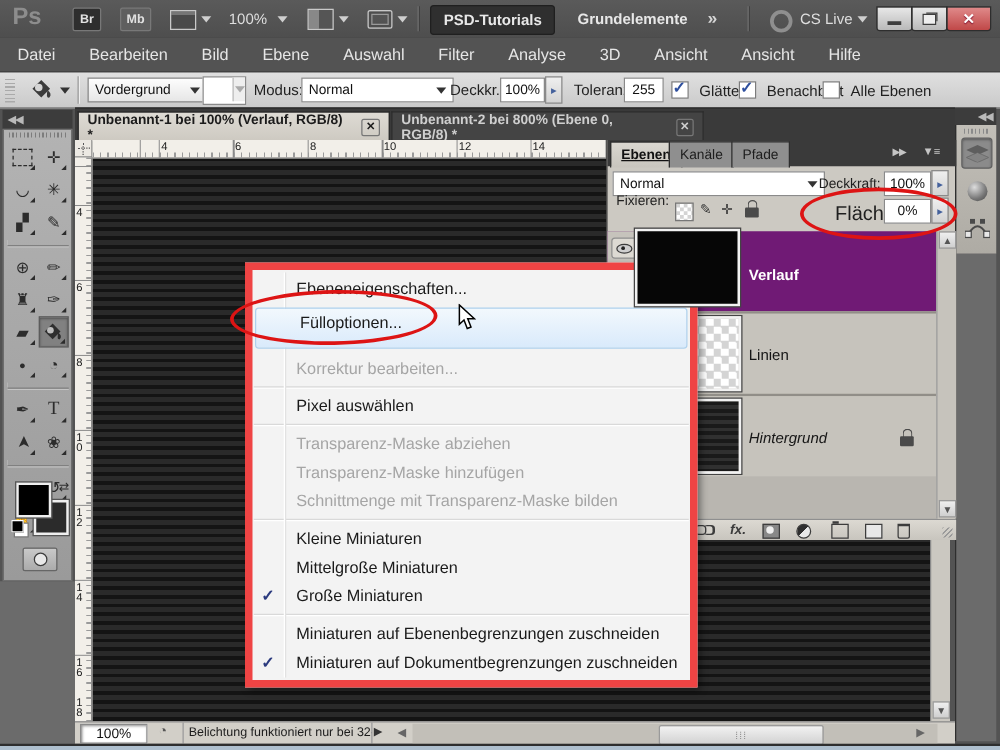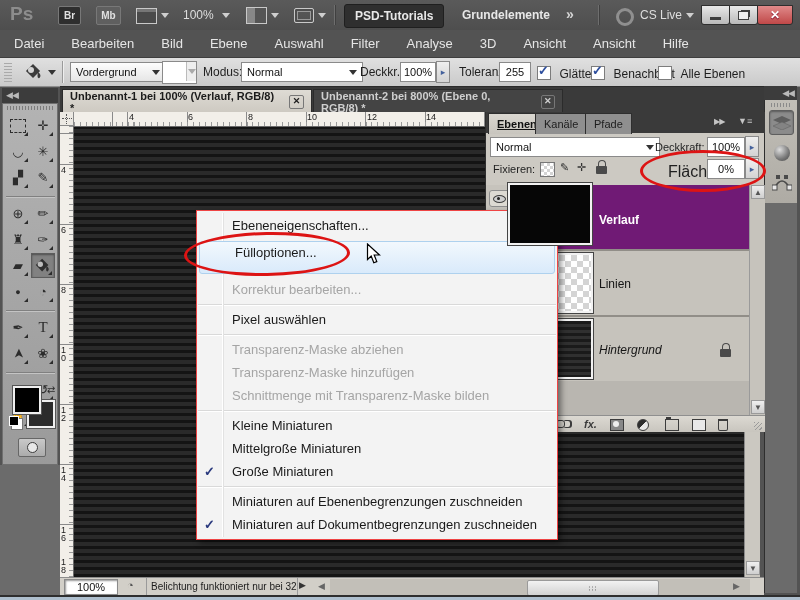--- a/index.html
+++ b/index.html
@@ -81,21 +81,21 @@
   #lfooter{position:absolute;left:0;top:303px;width:279px;height:17px;background:linear-gradient(#dcd9d2,#c8c5be);border-top:1px solid #8f8f8f;box-sizing:border-box;}
   .ficon{position:absolute;top:2px;color:#3c3c3c;font-size:10px;}
   .fsq{width:12px;height:10px;border:1px solid #3c3c3c;position:absolute;top:3px;}
   
   #dockbar-top{left:764px;top:86px;width:33px;height:14px;background:#3c3c3c;color:#b9b9b9;font-size:9px;line-height:14px;text-align:right;padding-right:3px;box-sizing:border-box;letter-spacing:-1px;}
   #dock-light{left:764px;top:100px;width:33px;height:103px;background:linear-gradient(#c2bfb8,#aeaba4);border-left:1px solid #2e2e2e;box-sizing:border-box;}
   #dock-dark{left:764px;top:203px;width:33px;height:390px;background:#6b6b6b;border-left:1px solid #2e2e2e;box-sizing:border-box;}
   .dockbtn{position:absolute;left:4px;width:25px;height:25px;display:flex;align-items:center;justify-content:center;border-radius:3px;}
   .dockbtn.selected{background:#8b8b8b;border:1px solid #5e5e5e;box-shadow:inset 0 1px 2px rgba(0,0,0,.35);box-sizing:border-box;}
   
-  #ctxmenu{left:196px;top:210px;width:362px;background:#f3f3f3;border:1px solid #ef4444;box-shadow:3px 3px 6px rgba(0,0,0,.45);z-index:40;padding:3px 0;box-sizing:border-box;}
+  #ctxmenu{left:196px;top:210px;width:362px;background:#f3f3f3;border:6px solid #ef4444;box-shadow:3px 3px 6px rgba(0,0,0,.45);z-index:40;padding:3px 0;box-sizing:border-box;}
   #ctxmenu:before{content:"";position:absolute;left:26px;top:2px;bottom:2px;width:1px;background:#e2e2e2;box-shadow:-1px 0 0 #fff;}
   .mi{position:relative;height:23px;line-height:23px;font-size:13px;color:#1a1a1a;padding-left:35px;white-space:nowrap;}
   .mi.dis{color:#a5a5a5;}
   .mi.hl{background:linear-gradient(#f2f8fd,#d9eafb);border:1px solid #aed1ee;border-radius:3px;margin:4px 2px;height:33px;line-height:21px;box-sizing:border-box;}
   .mi .chk{position:absolute;left:7px;top:0;color:#2b3a7e;font-weight:bold;font-size:13px;}
   .msep{height:1px;background:#d9d9d9;margin:3px 1px 3px 1px;box-shadow:0 1px 0 #fff;}
   
   .red-ellipse{position:absolute;border:3px solid #dd1414;border-radius:50%;z-index:50;}
 </style>
 </head>
@@ -367,21 +367,21 @@
     </div>
     <div class="abs dropdown" style="left:4px;top:25px;width:158px;height:18px;background:#fff;">
       <span style="font-size:11px;">Normal</span>
       <span class="chev-dark"></span>
     </div>
     <div class="abs opt-label" style="left:169px;top:29px;font-size:11px;">Deckkraft:</div>
     <div class="abs field" style="left:221px;top:25px;width:36px;height:18px;">100%</div>
     <div class="abs minibtn" style="left:259px;top:24px;height:19px;">
         <span>▸</span>
       </div>
-    <div class="abs opt-label" style="left:7px;top:51px;font-size:11px;">Fixieren:</div>
+    <div class="abs opt-label" style="left:7px;top:43px;font-size:11px;">Fixieren:</div>
     <div class="abs checker" style="left:54px;top:50px;width:13px;height:13px;border:1px solid #777;background-size:6px 6px;"></div>
     <div class="abs" style="left:74px;top:49px;font-size:11px;color:#333;">✎</div>
     <div class="abs" style="left:91px;top:49px;font-size:11px;color:#333;">✛</div>
     <div class="abs lockicon" style="left:110px;top:54px;"></div>
     <div class="abs opt-label" style="left:182px;top:51px;font-size:16px;">Fläche:</div>
     <div class="abs field" style="left:221px;top:47px;width:36px;height:18px;">0%</div>
     <div class="abs minibtn" style="left:259px;top:46px;height:19px;">
         <span>▸</span>
       </div>
 

